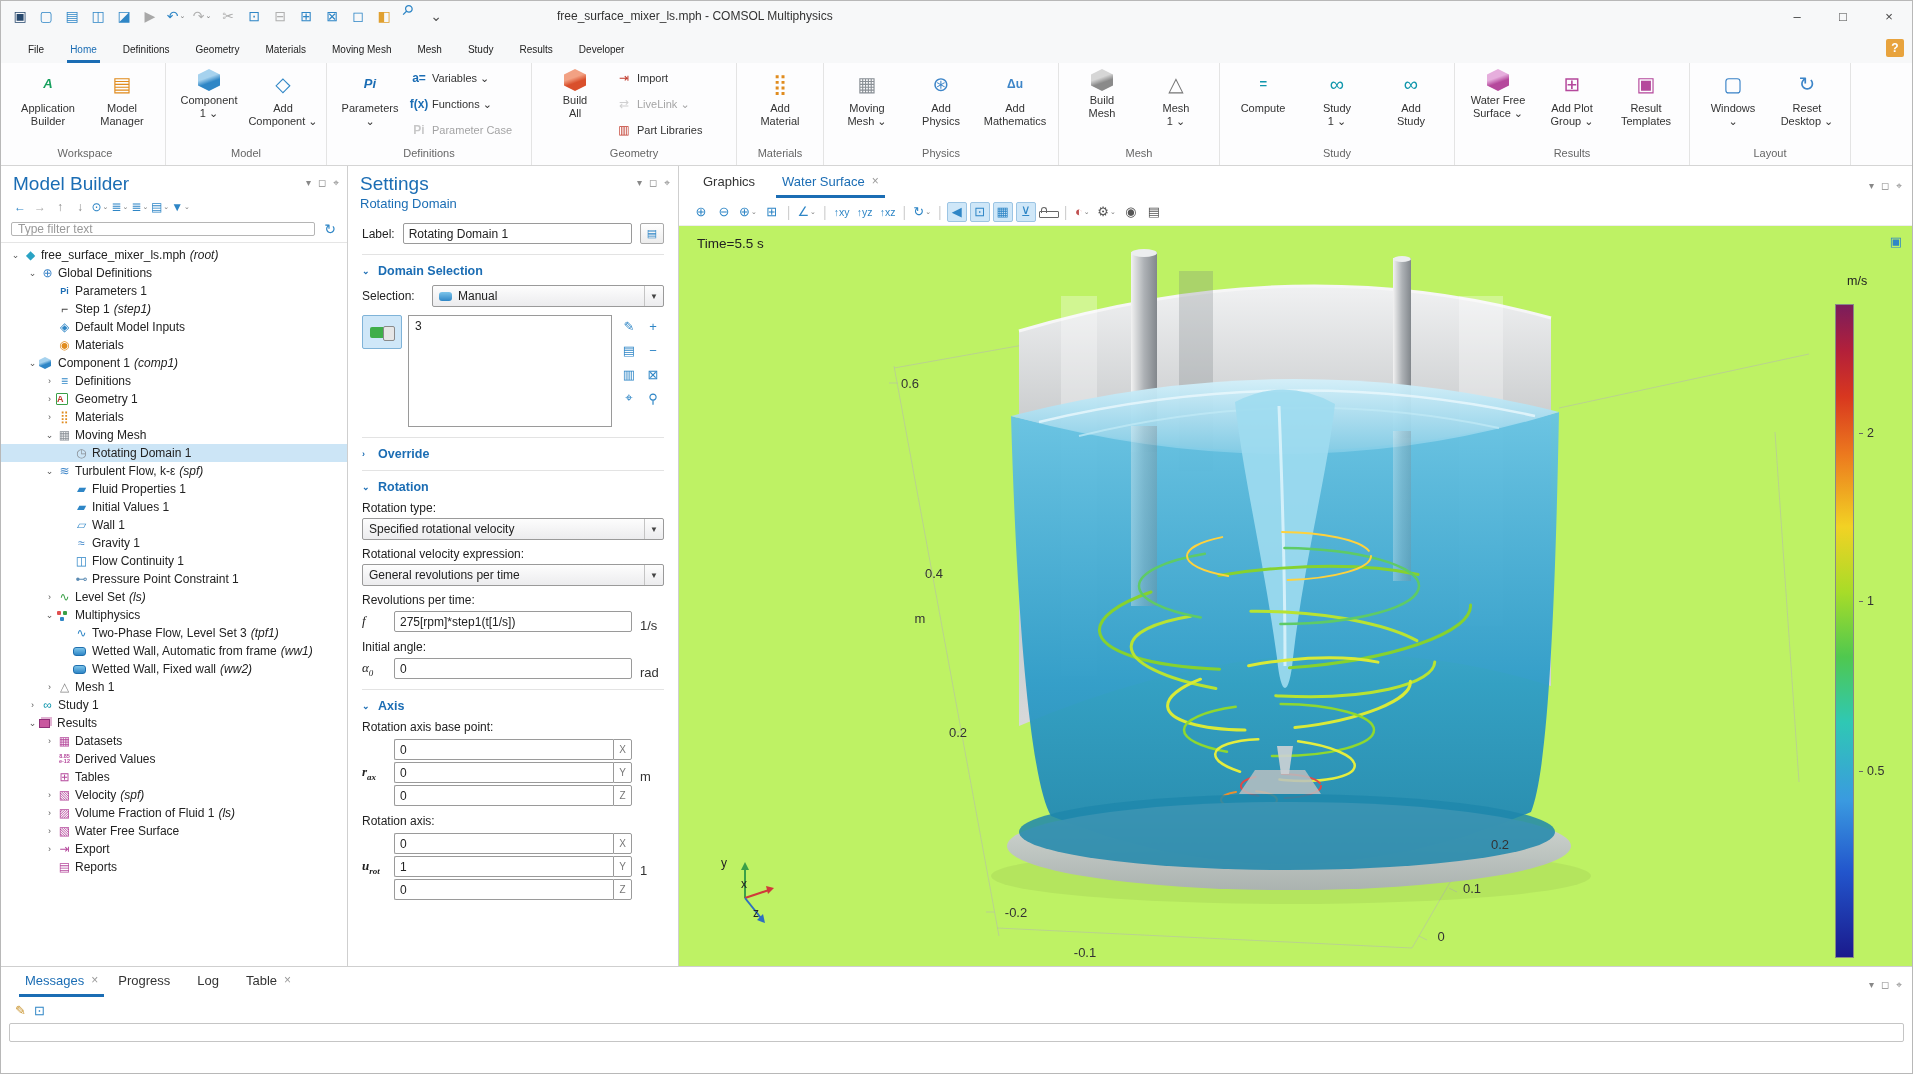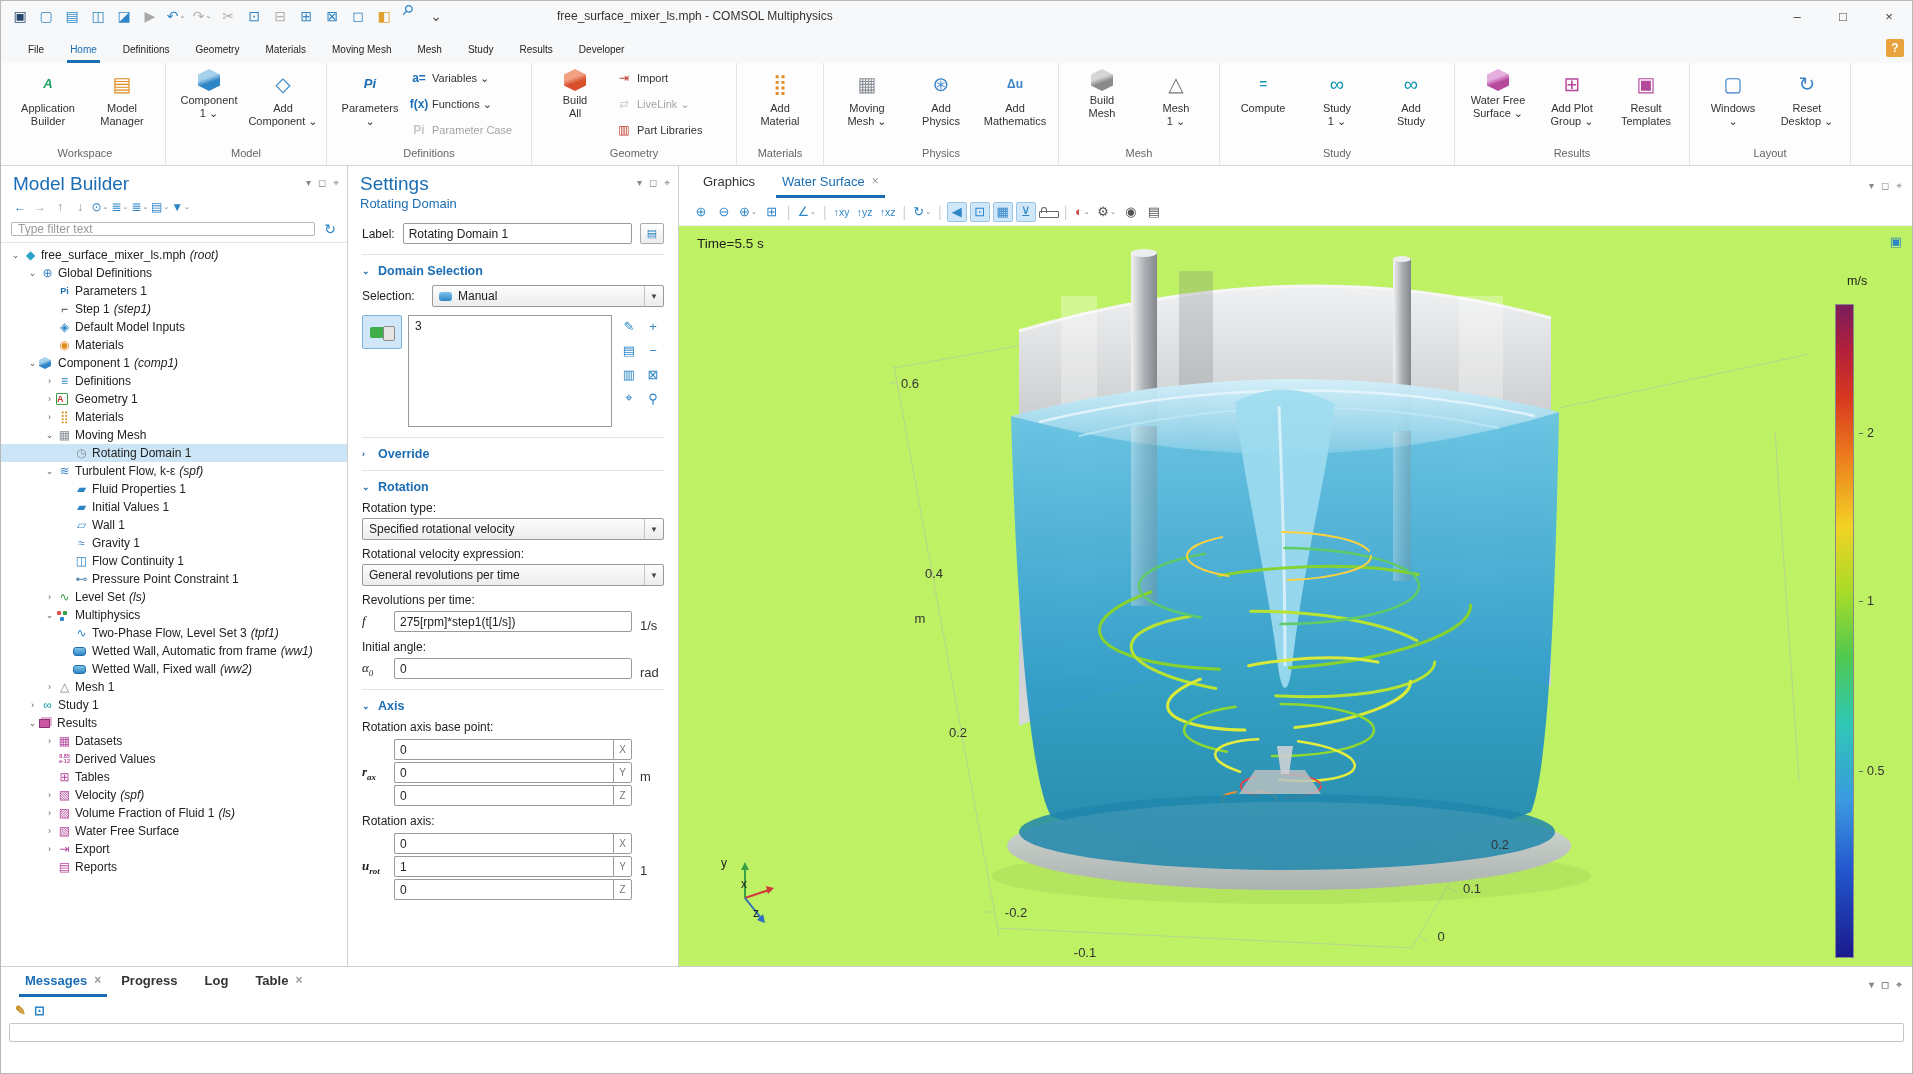--- a/index.html
+++ b/index.html
@@ -159,21 +159,21 @@
   .triadlbl { position:absolute; font-size:12px; color:#222; transform:translate(-50%,-50%); }
   .cbwrap { position:absolute; left:1156px; top:78px; width:70px; height:654px; }
   .cbar { position:absolute; left:0; top:0; width:19px; height:654px; border:1px solid #888;
           background:linear-gradient(#7a1d5c 0%, #b3203a 7%, #d8371f 14%, #ec7a1e 23%, #f2d224 34%,
                        #a8dc28 44%, #4fc84f 54%, #2fc8b4 64%, #3a9ae0 76%, #2255cc 87%, #1a1a8c 100%); }
   .cbunit { position:absolute; top:-30px; left:12px; font-size:12.5px; color:#222; }
   .cbt { position:absolute; left:24px; transform:translateY(-50%); font-size:12.5px; color:#333; }
   .cbt::before { content:""; display:inline-block; width:4px; height:1px; background:#666; margin-right:4px; vertical-align:middle; }
 
   
-  .messages { position:absolute; left:0; top:965px; width:100%; height:80px; background:#fff; border-top:1px solid #cfcfcf;font-weight:bold; }
+  .messages { position:absolute; left:0; top:965px; width:100%; height:80px; background:#fff; border-top:1px solid #cfcfcf; }
   .mtabs { height:30px; display:flex; align-items:flex-end; padding-left:14px; position:relative; }
   .mtabs .mini-icons { position:absolute; right:10px; top:8px; }
   .msgtoolbar { height:26px; display:flex; align-items:center; gap:8px; padding-left:14px; }
   .msgtoolbar span { font-size:13px; }
   .msgfield { margin:0 8px; height:19px; border:1px solid #c5c5c5; background:#fff; border-radius:2px; }
 
   
   .statusbar { position:absolute; left:0; top:1045px; width:100%; height:29px; background:#f2f3f4;
                border-top:1px solid #d5d5d5; font-size:11.5px; color:#333; }
   .statusmem { position:absolute; left:1222px; top:7px; }

